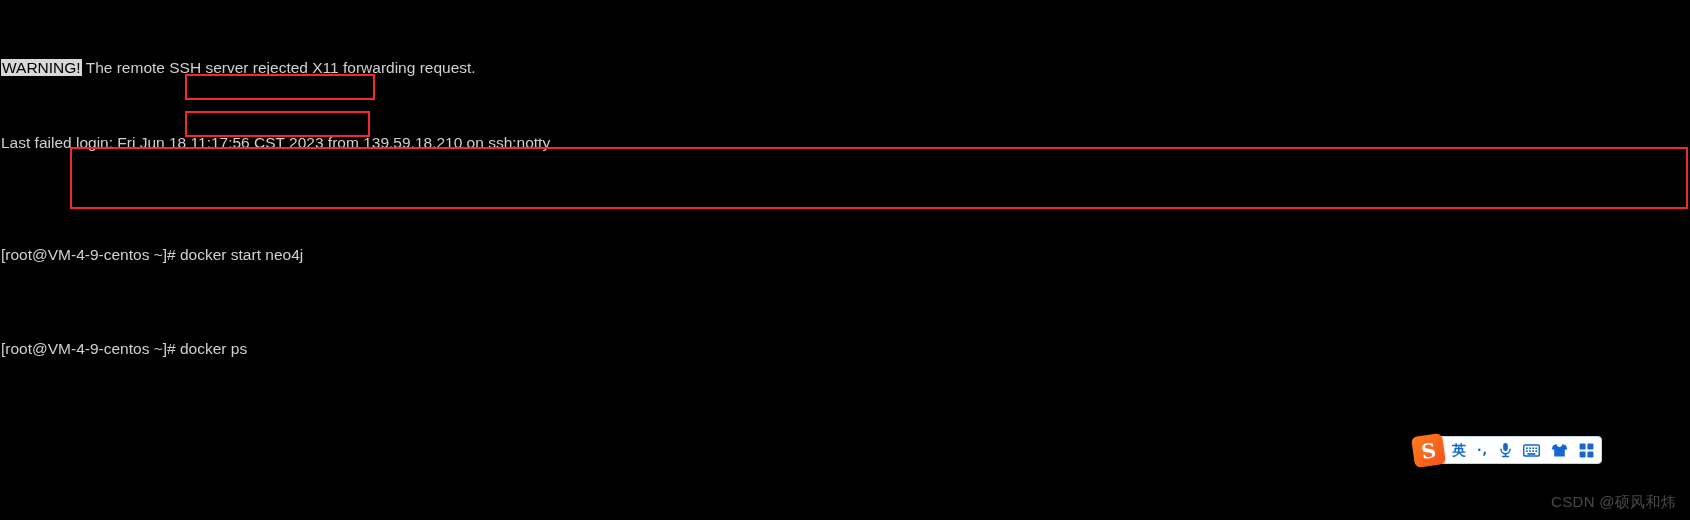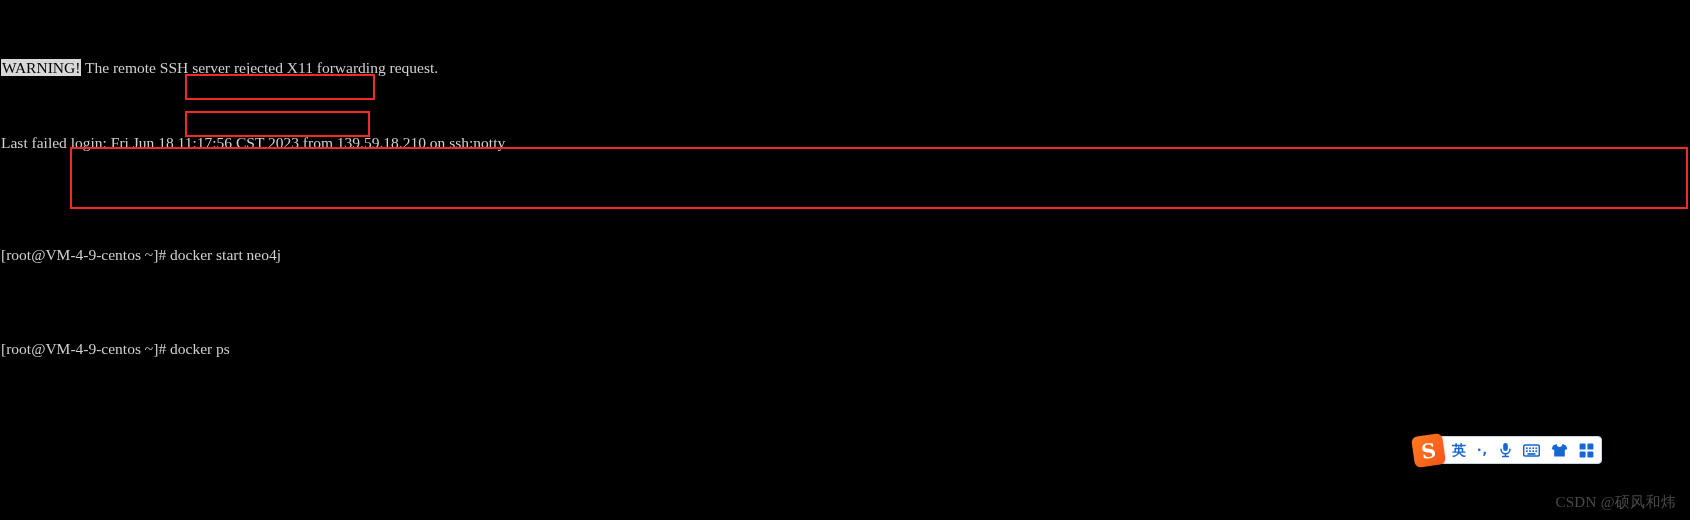--- a/index.html
+++ b/index.html
@@ -14,21 +14,21 @@
     font-family: "DejaVu Sans Mono", "Liberation Mono", monospace;
   }
 
   
   #terminal {
     position: absolute;
     left: 0; top: 0;
     width: 1690px; height: 520px;
     background: #000000;
     color: #d0d0d0;
-    font-family: Liberation Serif, serif;
+    font-family: Liberation Sans, sans-serif;
     font-size: 15.5px;
     line-height: 18.7px;
     letter-spacing: 0px;
     white-space: pre;
     padding: 3px 0 0 1px;
   }
   .line {
     height: 18.7px;
     white-space: pre;
     position: relative;
@@ -92,21 +92,21 @@
   }
   .ime-item.punct { font-size: 12px; letter-spacing: 1px; }
   .ime-icon svg { display: block; }
 
   
   #watermark {
     position: absolute;
     right: 14px;
     bottom: 8px;
     color: #4a4a4a;
-    font-family: Liberation Serif, serif;
+    font-family: Liberation Sans, sans-serif;
     font-size: 15px;
     letter-spacing: 0.3px;
     user-select: none;
   }
 </style>
 </head>
 <body>
 
 <div id="terminal">
 

